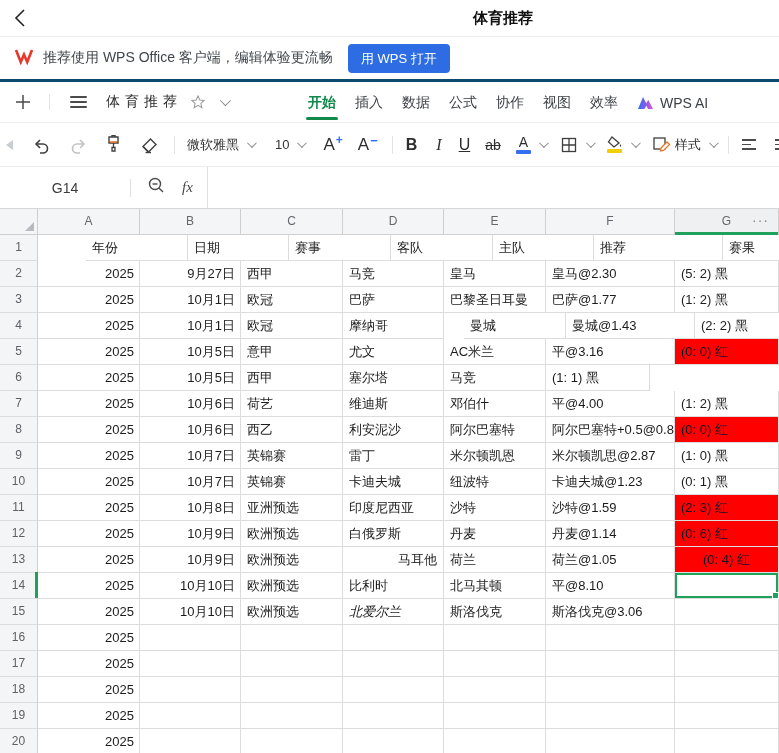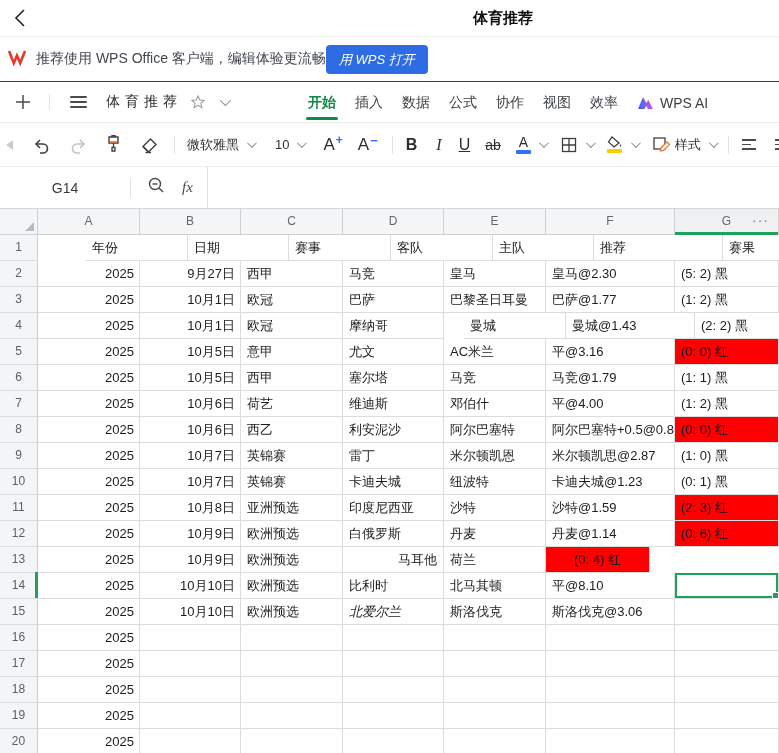--- a/index.html
+++ b/index.html
@@ -17,23 +17,23 @@
   html,body{width:779px;height:753px;overflow:hidden;background:#fff;
     font-family:"Liberation Sans","DejaVu Sans",sans-serif;}
   #app{position:relative;width:779px;height:753px;background:#fff;}
 
   
   #titlebar{position:absolute;top:0;left:0;width:779px;height:37px;background:#fff;border-bottom:1px solid #ededed;}
   #back-btn{position:absolute;left:10px;top:7px;width:22px;height:22px;cursor:pointer;}
   #page-title{position:absolute;left:503px;top:9px;transform:translateX(-50%);font-size:15px;font-weight:700;color:#111;white-space:nowrap;}
 
   
-  #banner{position:absolute;top:37px;left:0;width:779px;height:45px;background:#fff;border-bottom:1px solid #0c4a6e;display:flex;align-items:center;padding-left:7px;}
+  #banner{position:absolute;top:37px;left:0;width:779px;height:45px;background:#fff;border-bottom:3px solid #0c4a6e;display:flex;align-items:center;padding-left:14px;}
   #banner-text{font-size:14px;color:#41464d;margin-left:9px;white-space:nowrap;}
-  #open-btn{margin-left:0;background:var(--brand-blue);color:#fff;font-size:13px;line-height:1;padding:8px 13px;border-radius:4px;border:none;cursor:pointer;white-space:nowrap;font-style:italic;}
+  #open-btn{margin-left:15px;background:var(--brand-blue);color:#fff;font-size:13px;line-height:1;padding:8px 13px;border-radius:4px;border:none;cursor:pointer;white-space:nowrap;}
 
   
   #menubar{position:absolute;top:82px;left:0;width:779px;height:41px;background:#fff;border-bottom:1px solid #ededed;}
   .mb-left{position:absolute;left:0;top:0;height:40px;display:flex;align-items:center;}
   .plus-btn{margin-left:13px;width:20px;height:20px;cursor:pointer;}
   .vdiv{width:1px;height:16px;background:#e3e3e3;margin-left:16px;}
   .hamburger{margin-left:20px;width:17px;height:12px;display:flex;flex-direction:column;justify-content:space-between;cursor:pointer;}
   .hamburger span{display:block;height:1.6px;background:#4b4b4b;border-radius:1px;}
   #doc-title{margin-left:19px;font-size:14px;color:#2c2c2c;letter-spacing:5px;white-space:nowrap;}
   .star{margin-left:8px;width:16px;height:16px;cursor:pointer;}
@@ -346,21 +346,20 @@
           <div class="cell" style="width: 129px;">平@3.16</div>
           <div class="cell red" style="width: 104px;">(0: 0) 红</div>
         </div>
         <div class="grid-row">
           <div class="row-h">6</div>
           <div class="cell r" style="width: 102px;">2025</div>
           <div class="cell r" style="width: 101px;">10月5日</div>
           <div class="cell" style="width: 102px;">西甲</div>
           <div class="cell" style="width: 101px;">塞尔塔</div>
           <div class="cell" style="width: 102px;">马竞</div>
-          <div class="cell" style="width: 129px;">马竞@1.79</div>
           <div class="cell" style="width: 104px;">(1: 1) 黑</div>
         </div>
         <div class="grid-row">
           <div class="row-h">7</div>
           <div class="cell r" style="width: 102px;">2025</div>
           <div class="cell r" style="width: 101px;">10月6日</div>
           <div class="cell" style="width: 102px;">荷艺</div>
           <div class="cell" style="width: 101px;">维迪斯</div>
           <div class="cell" style="width: 102px;">邓伯什</div>
           <div class="cell" style="width: 129px;">平@4.00</div>
@@ -416,20 +415,21 @@
           <div class="cell" style="width: 129px;">丹麦@1.14</div>
           <div class="cell red" style="width: 104px;">(0: 6) 红</div>
         </div>
         <div class="grid-row">
           <div class="row-h">13</div>
           <div class="cell r" style="width: 102px;">2025</div>
           <div class="cell r" style="width: 101px;">10月9日</div>
           <div class="cell" style="width: 102px;">欧洲预选</div>
           <div class="cell" style="width: 101px; text-align: right;">马耳他</div>
           <div class="cell" style="width: 102px;">荷兰</div>
+          <div class="cell" style="width: 129px;">荷兰@1.05</div>
           <div class="cell red" style="width: 104px; text-align: center;">(0: 4) 红</div>
         </div>
         <div class="grid-row">
           <div class="row-h sel">14</div>
           <div class="cell r" style="width: 102px;">2025</div>
           <div class="cell r" style="width: 101px;">10月10日</div>
           <div class="cell" style="width: 102px;">欧洲预选</div>
           <div class="cell" style="width: 101px;">比利时</div>
           <div class="cell" style="width: 102px;">北马其顿</div>
           <div class="cell" style="width: 129px;">平@8.10</div>

